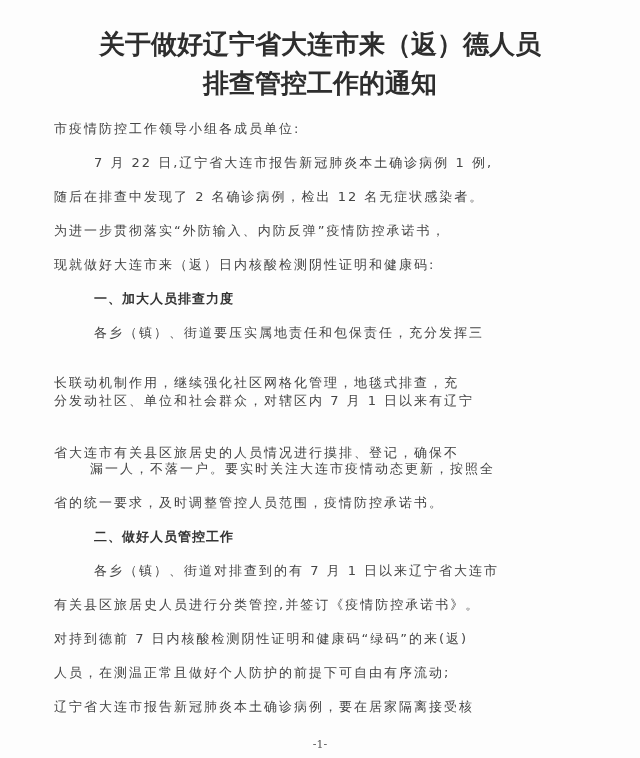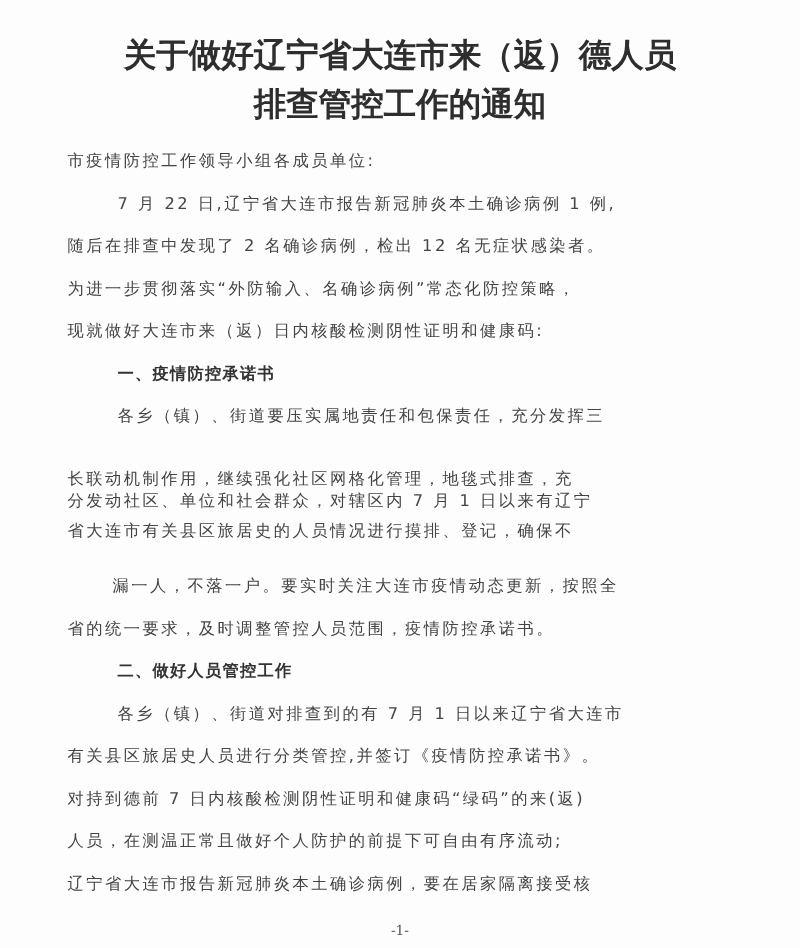--- a/index.html
+++ b/index.html
@@ -15,27 +15,27 @@
 </head>
 <body>
 
 <div>
   <div class="title t1">关于做好辽宁省大连市来（返）德人员</div>
   <div class="title t2">排查管控工作的通知</div>
 
   <div class="line" style="top:120px;">市疫情防控工作领导小组各成员单位:</div>
   <div class="line indent" style="top:154px;">7 月 22 日,辽宁省大连市报告新冠肺炎本土确诊病例 1 例,</div>
   <div class="line" style="top:188px;">随后在排查中发现了 2 名确诊病例，检出 12 名无症状感染者。</div>
-  <div class="line" style="top:222px;">为进一步贯彻落实“外防输入、名确诊病例”常态化防控策略，</div>
+  <div class="line" style="top:222px;">为进一步贯彻落实“外防输入、内防反弹”疫情防控承诺书，</div>
   <div class="line" style="top:256px;">现就做好大连市来（返）日内核酸检测阴性证明和健康码:</div>
-  <div class="line indent heading" style="top:290px;">一、疫情防控承诺书</div>
+  <div class="line indent heading" style="top:290px;">一、加大人员排查力度</div>
   <div class="line indent" style="top:324px;">各乡（镇）、街道要压实属地责任和包保责任，充分发挥三</div>
   <div class="line" style="top:358px;margin-top:16px;">长联动机制作用，继续强化社区网格化管理，地毯式排查，充</div>
   <div class="line" style="top:392px;">分发动社区、单位和社会群众，对辖区内 7 月 1 日以来有辽宁</div>
-  <div class="line" style="top:416px;">省大连市有关县区旅居史的人员情况进行摸排、登记，确保不</div>
+  <div class="line" style="top:444px;">省大连市有关县区旅居史的人员情况进行摸排、登记，确保不</div>
   <div class="line" style="top:460px;margin-left:36px;">漏一人，不落一户。要实时关注大连市疫情动态更新，按照全</div>
   <div class="line" style="top:494px;">省的统一要求，及时调整管控人员范围，疫情防控承诺书。</div>
   <div class="line indent heading" style="top:528px;">二、做好人员管控工作</div>
   <div class="line indent" style="top:562px;">各乡（镇）、街道对排查到的有 7 月 1 日以来辽宁省大连市</div>
   <div class="line" style="top:596px;">有关县区旅居史人员进行分类管控,并签订《疫情防控承诺书》。</div>
   <div class="line" style="top:630px;">对持到德前 7 日内核酸检测阴性证明和健康码“绿码”的来(返)</div>
   <div class="line" style="top:664px;">人员，在测温正常且做好个人防护的前提下可自由有序流动;</div>
   <div class="line" style="top:698px;">辽宁省大连市报告新冠肺炎本土确诊病例，要在居家隔离接受核</div>
 
   <div class="pagenum">-1-</div>

